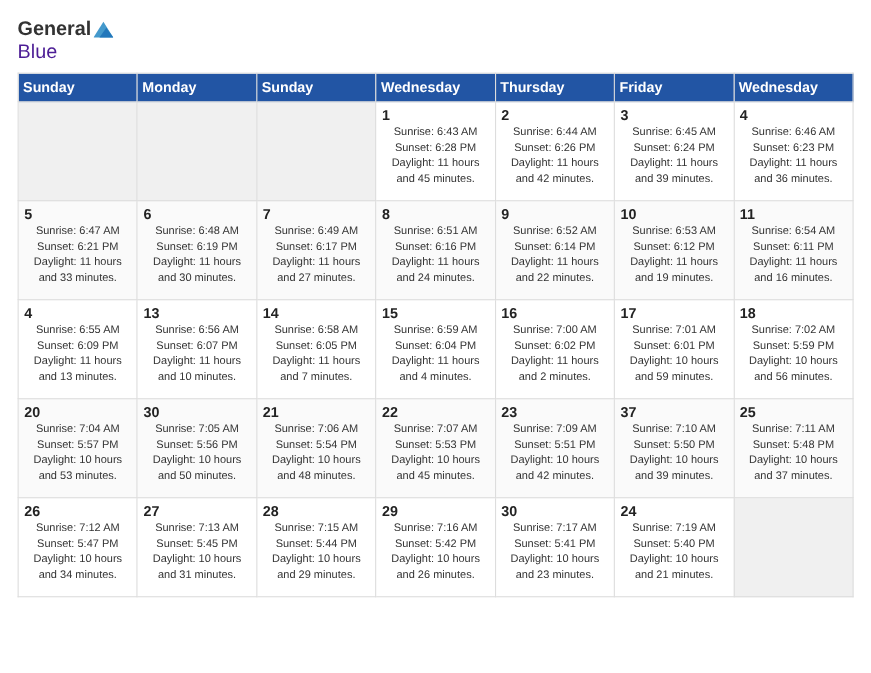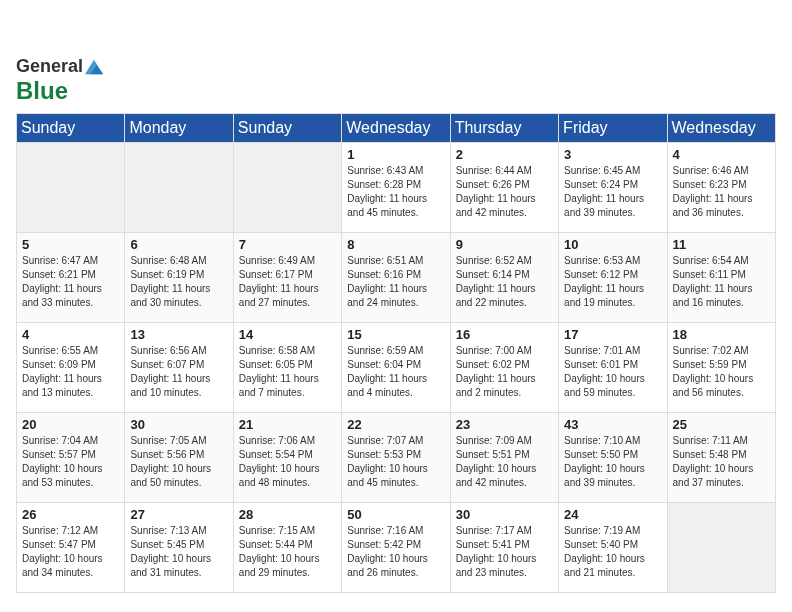--- a/index.html
+++ b/index.html
@@ -12,21 +12,20 @@
     }
     .header {
       display: flex;
       align-items: flex-start;
       justify-content: space-between;
       margin-bottom: 8px;
     }
     .logo {
       display: flex;
       align-items: center;
-      margin-top: 40px;
     }
     .logo-text {
       font-size: 18px;
       font-weight: bold;
     }
     .title-block {
       text-align: right;
     }
     .month-title {
       font-size: 32px;
@@ -38,22 +37,22 @@
       color: #444;
     }
     table {
       width: 100%;
       border-collapse: collapse;
       table-layout: fixed;
     }
     th {
       background: #2255a4;
       color: #fff;
-      font-size: 16px;
-      font-weight: normal;
+      font-size: 13px;
+      font-weight: bold;
       padding: 5px 4px;
       text-align: left;
       border: 1px solid #ddd;
     }
     td {
       vertical-align: top;
       padding: 4px 5px;
       font-size: 10.5px;
       color: #222;
       border: 1px solid #ddd;
@@ -65,40 +64,41 @@
     }
     .day-number {
       font-size: 13px;
       font-weight: bold;
       margin-bottom: 2px;
     }
     .day-info {
       font-size: 10px;
       color: #333;
       line-height: 1.4;
+      text-align: center;
     }
     tr:nth-child(even) td {
       background: #fafafa;
     }
     tr:nth-child(odd) td {
       background: #fff;
     }
     td.empty {
       background: #f0f0f0 !important;
     }
   </style>
 </head>
 <body>
 
 <div class="header">
   <div class="logo">
     <div class="logo-text"><span style="color:#333;font-weight:bold;font-size:18px;">General</span><svg style="width:18px;height:18px;vertical-align:middle;margin-left:2px;" viewBox="0 0 20 16">
           <polygon points="10,0 20,16 0,16" fill="#4499cc"></polygon>
           <polygon points="13,6 20,16 6,16" fill="#2277bb"></polygon>
-        </svg><br><span style="color:#15803d;font-weight:bold;font-size:24px;">Blue</span></div>
+        </svg><br><span style="color:#4c1d95;font-weight:normal;font-size:18px;">Blue</span></div>
   </div>
   <div class="title-block">
     <div class="month-title"></div>
     <div class="location"></div>
   </div>
 </div>
 
 <table>
   <thead>
     <tr>
@@ -208,21 +208,21 @@
         </td>
         <td>
           <div class="day-number">22</div>
           <div class="day-info">Sunrise: 7:07 AM<br>Sunset: 5:53 PM<br>Daylight: 10 hours and 45 minutes.</div>
         </td>
         <td>
           <div class="day-number">23</div>
           <div class="day-info">Sunrise: 7:09 AM<br>Sunset: 5:51 PM<br>Daylight: 10 hours and 42 minutes.</div>
         </td>
         <td>
-          <div class="day-number">43</div>
+          <div class="day-number">37</div>
           <div class="day-info">Sunrise: 7:10 AM<br>Sunset: 5:50 PM<br>Daylight: 10 hours and 39 minutes.</div>
         </td>
         <td>
           <div class="day-number">25</div>
           <div class="day-info">Sunrise: 7:11 AM<br>Sunset: 5:48 PM<br>Daylight: 10 hours and 37 minutes.</div>
         </td>
       </tr>
       <tr>
         <td>
           <div class="day-number">26</div>
@@ -230,21 +230,21 @@
         </td>
         <td>
           <div class="day-number">27</div>
           <div class="day-info">Sunrise: 7:13 AM<br>Sunset: 5:45 PM<br>Daylight: 10 hours and 31 minutes.</div>
         </td>
         <td>
           <div class="day-number">28</div>
           <div class="day-info">Sunrise: 7:15 AM<br>Sunset: 5:44 PM<br>Daylight: 10 hours and 29 minutes.</div>
         </td>
         <td>
-          <div class="day-number">50</div>
+          <div class="day-number">29</div>
           <div class="day-info">Sunrise: 7:16 AM<br>Sunset: 5:42 PM<br>Daylight: 10 hours and 26 minutes.</div>
         </td>
         <td>
           <div class="day-number">30</div>
           <div class="day-info">Sunrise: 7:17 AM<br>Sunset: 5:41 PM<br>Daylight: 10 hours and 23 minutes.</div>
         </td>
         <td>
           <div class="day-number">24</div>
           <div class="day-info">Sunrise: 7:19 AM<br>Sunset: 5:40 PM<br>Daylight: 10 hours and 21 minutes.</div>
         </td>

